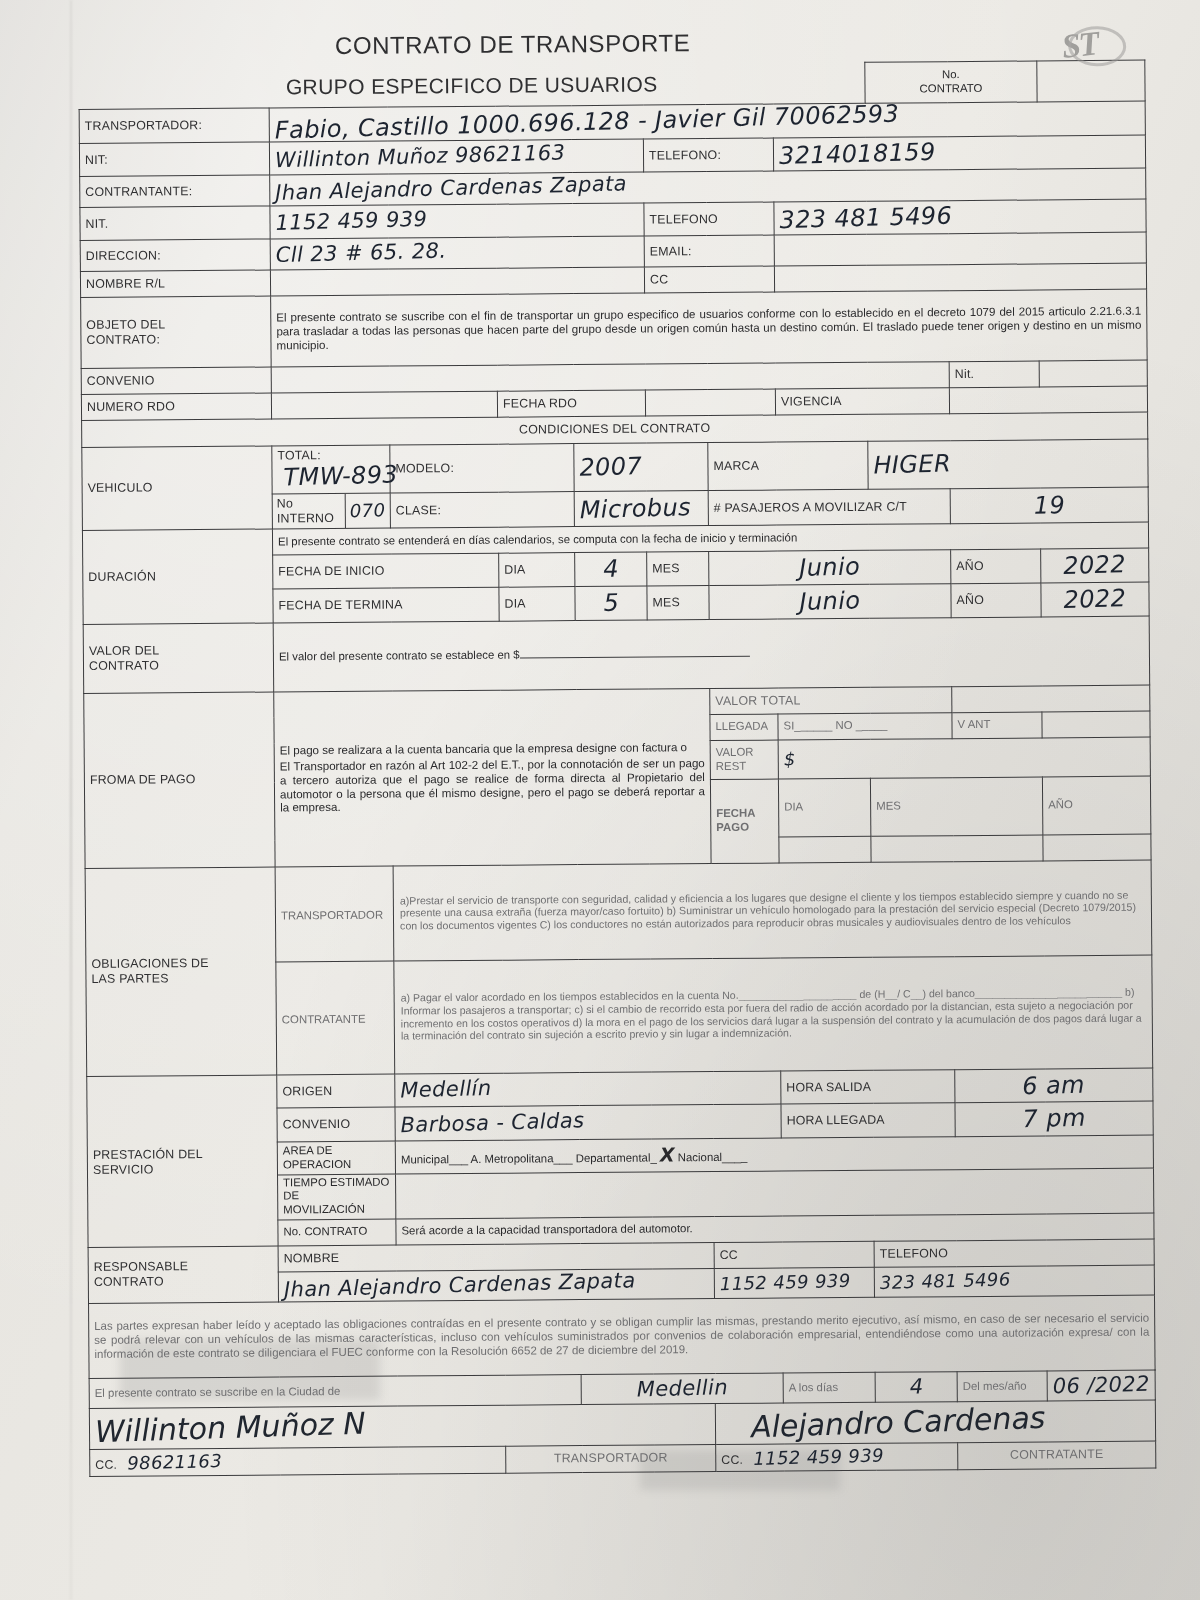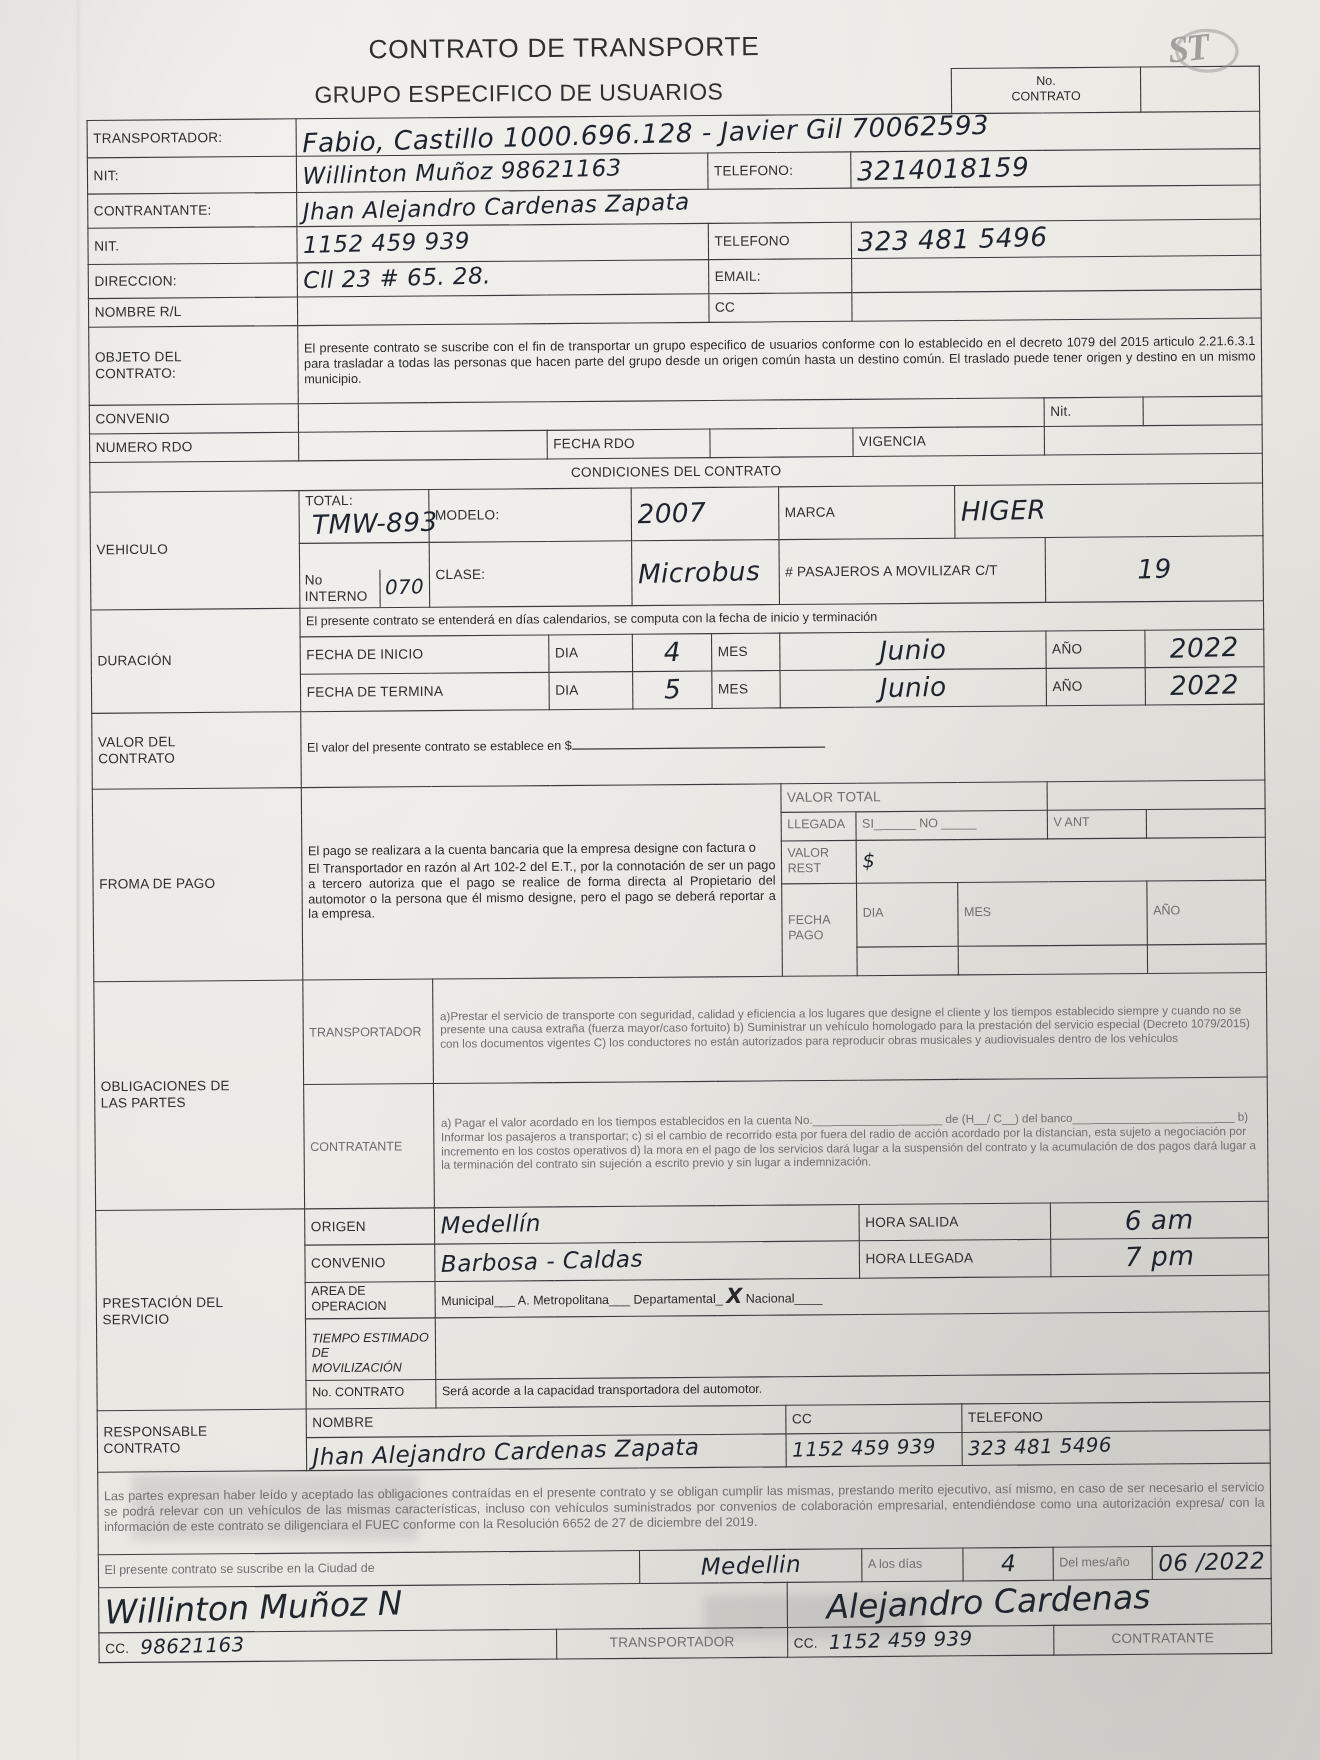--- a/index.html
+++ b/index.html
@@ -290,21 +290,21 @@
         <td colspan="2">
           <span class="hand lg">2007</span>
         </td>
         <td colspan="2" class="lbl">MARCA</td>
         <td colspan="4">
           <span class="hand lg">HIGER</span>
         </td>
       </tr>
       <tr>
         <td class="lbl cellpad0" style="padding:0!important;">
-          <table style="width:100%;border-collapse:collapse;margin-top:24px;">
+          <table style="width:100%;border-collapse:collapse;">
             <tbody>
                   <tr>
               <td style="border:none;border-right:1px solid #3b3b3d;padding:2px 4px;font-size:12.4px;">No INTERNO</td>
               <td style="border:none;padding:2px 4px;">
                 <span class="hand sm">070</span>
               </td>
             </tr>
           </tbody>
               </table>
         </td>
@@ -384,21 +384,21 @@
       <tr>
         <td class="lbl-sm faint" style="height:34px;">
           <div>VALOR</div>
           <div>REST</div>
         </td>
         <td colspan="4">
           <span class="hand sm">$</span>
         </td>
       </tr>
       <tr>
-        <td class="lbl-sm faint" rowspan="2" style="height:46px;">
+        <td class="lbl-sm faint" rowspan="2" style="height:46px;font-weight:bold;">
           <div>FECHA</div>
           <div>PAGO</div>
         </td>
         <td class="lbl-sm faint">DIA</td>
         <td colspan="2" class="lbl-sm faint">MES</td>
         <td class="lbl-sm faint">AÑO</td>
       </tr>
       <tr>
         <td></td>
         <td colspan="2"></td>
@@ -446,21 +446,21 @@
         <td class="lbl-sm">AREA DE OPERACION</td>
         <td colspan="9" class="lbl-sm">
           <span>Municipal___</span>
           <span>A. Metropolitana___</span>
           <span>Departamental_</span>
           <span class="mark-x">X</span>
           <span>Nacional____</span>
         </td>
       </tr>
       <tr>
-        <td class="lbl-sm vtop" style="height:40px;padding-top:12px;font-style:italic;">
+        <td class="lbl-sm vtop" style="height:40px;padding-top:1px;">
           <div>TIEMPO ESTIMADO DE</div>
           <div>MOVILIZACIÓN</div>
         </td>
         <td colspan="9"></td>
       </tr>
       <tr>
         <td class="lbl-sm">No. CONTRATO</td>
         <td colspan="9" class="lbl-sm">Será acorde a la capacidad transportadora del automotor.</td>
       </tr>
 

